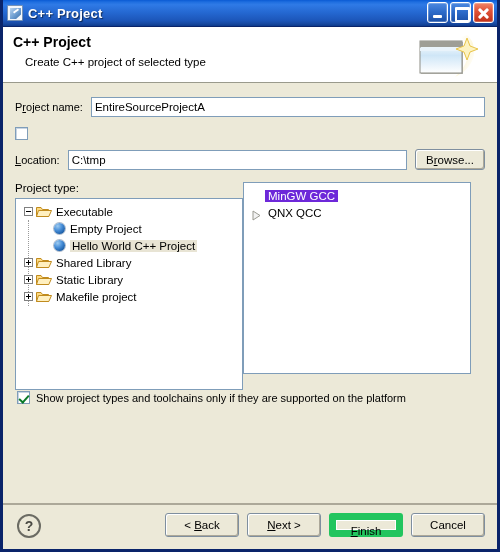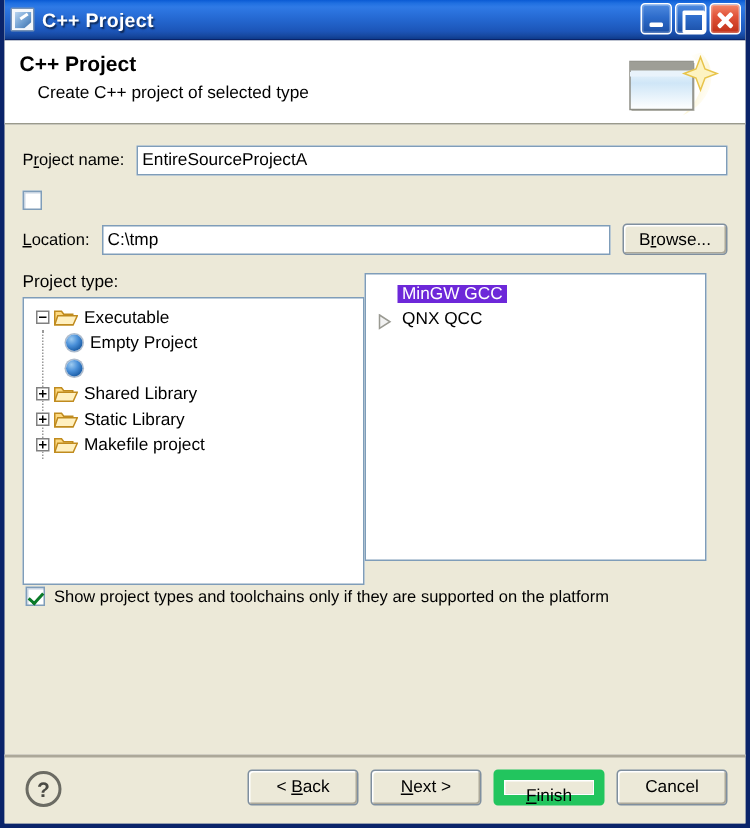--- a/index.html
+++ b/index.html
@@ -214,21 +214,21 @@
   .sphere-icon {
     width: 11px; height: 11px; border-radius: 50%;
     background: radial-gradient(circle at 33% 28%, #9ecbf0 0%, #4a90d9 40%, #1d5fa8 75%, #134178 100%);
     flex: 0 0 auto; margin-right: 5px;
     box-shadow: 0 0 0 1px rgba(20,60,110,.35);
   }
   .node-label { font-size: 11.5px; color: #000; white-space: nowrap; }
   .node-label.hl { background: #e8e4d4; padding: 0 2px; }
 
   .indent-1 { margin-left: 6px; }
-  .indent-2 { margin-left: 26px; }
+  .indent-2 { margin-left: 36px; }
   .dots-v {
     position: absolute; left: 12px; top: 17px; bottom: 0;
     border-left: 1px dotted #9a9a9a;
   }
 
   
   .tc-item { display: flex; align-items: center; height: 17px; padding-left: 4px; }
   .tc-label { font-size: 11.5px; color: #000; white-space: nowrap; padding: 0 3px; }
   .tc-item.selected .tc-label { background: #6d28d9; color: #ffffff; }
   .tri-icon {
@@ -352,20 +352,21 @@
             <span class="node-label">Executable</span>
           </div>
 
           <div class="tree-node indent-2">
             <span class="sphere-icon"></span>
             <span class="node-label">Empty Project</span>
           </div>
 
           <div class="tree-node indent-2">
             <span class="sphere-icon"></span>
+            <span class="node-label hl">Hello World C++ Project</span>
           </div>
 
           <div class="tree-node indent-1">
             <span class="expander plus"></span>
             <span class="folder-icon">
               <svg width="16" height="13" viewBox="0 0 16 13">
                 <path d="M0.5 2.5 L5 2.5 L6.5 4.5 L12.5 4.5 L12.5 11.5 L0.5 11.5 Z" fill="#fdd980" stroke="#c08b1e" stroke-width="1"></path>
                 <path d="M2.5 5.5 L15.5 5.5 L12.8 11.5 L0.5 11.5 Z" fill="#fff0c0" stroke="#c08b1e" stroke-width="1"></path>
               </svg>
             </span>

